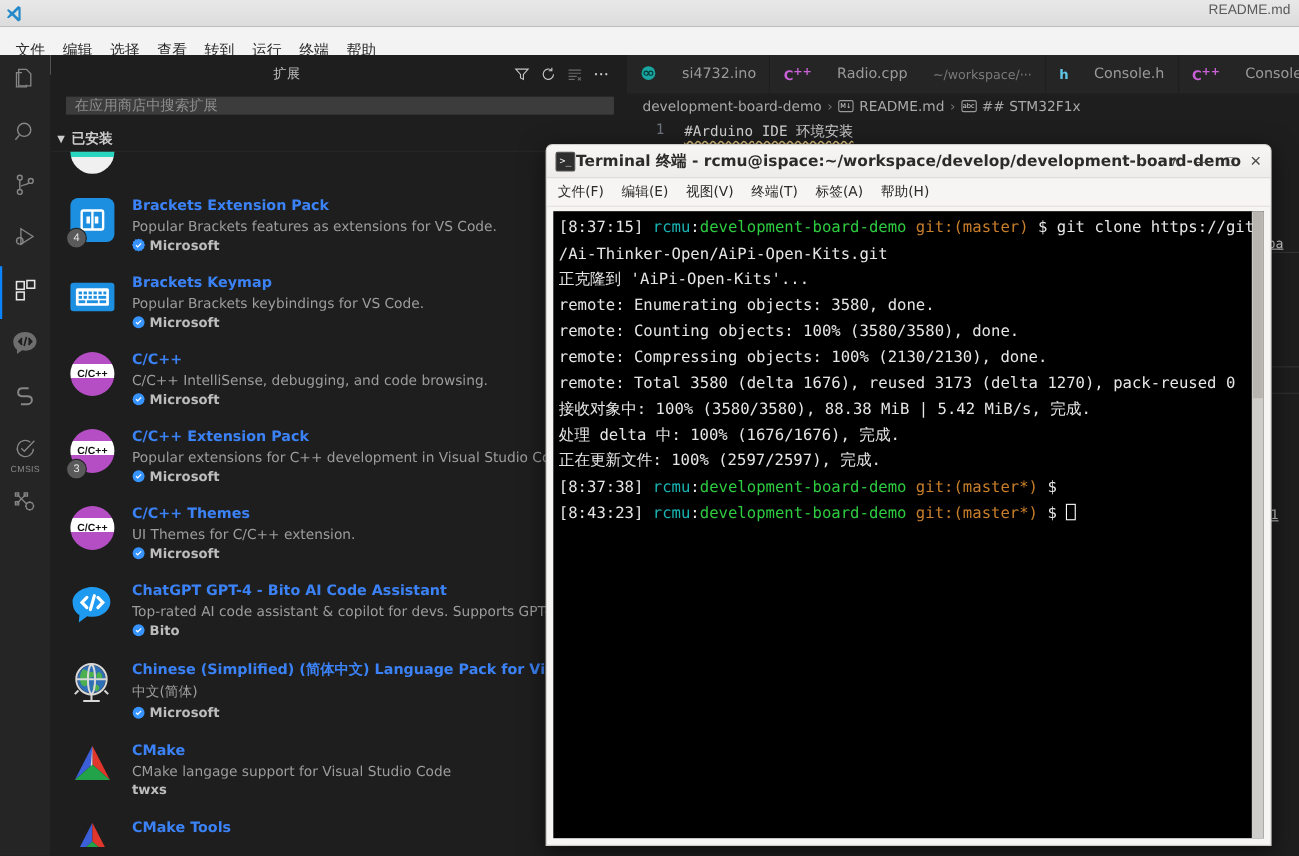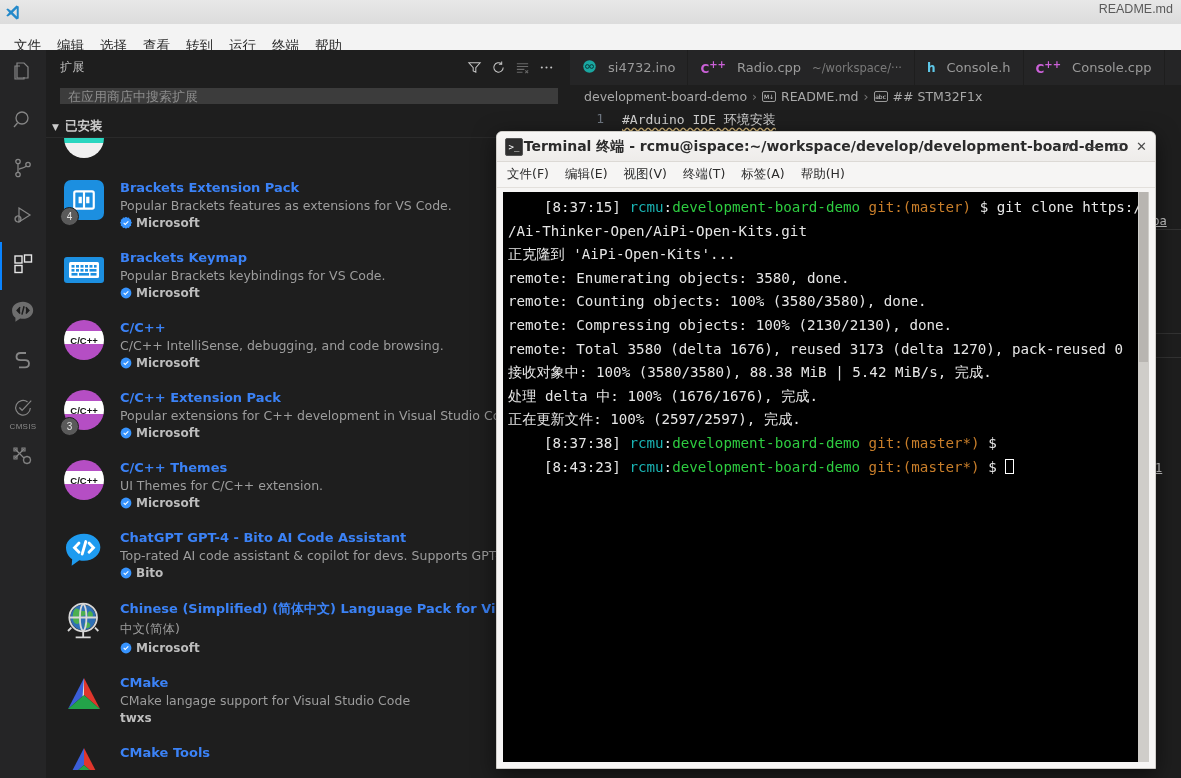--- a/index.html
+++ b/index.html
@@ -48,21 +48,21 @@
 
   
   .sidebar{
     position:absolute; top:50px; left:46px; width:524px; height:728px;
     background:#1e1e1e; overflow:hidden;
   }
   .sb-head{
     height:35px; display:flex; align-items:center; padding:0 12px 0 14px;
     color:#bbbbbb; font-size:11.5px; letter-spacing:.5px;
   }
-  .sb-head .t{ flex:1; font-family:Liberation Serif, serif; font-size:12px;}
+  .sb-head .t{ flex:1; font-family:Liberation Serif, serif; font-size:12px;text-align:center;}
   .sb-head .ic{ width:24px; height:22px; display:flex; align-items:center; justify-content:center; color:#c5c5c5;}
   .sb-head .ic.dim{ color:#6a6a6a; }
 
   .sb-search{
     margin:3px 12px 0 14px; height:16px; background:#3c3c3c; border:1px solid #3c3c3c;
     display:flex; align-items:center; padding:0 7px;
   }
   .sb-search input{
     background:transparent; border:0; outline:none; color:#cccccc; width:100%;
     font-size:13px; font-family:"DejaVu Sans", sans-serif;
@@ -114,21 +114,21 @@
   .icn-cmake{ width:40px;height:40px; }
   .icn-jeff{ width:40px;height:40px;border-radius:50%;
     background:linear-gradient(#1a1a1a 0 45%, #2ad6c0 45% 62%, #f0f0f0 62% 100%); }
 
   
   .editor{
     position:absolute; top:50px; left:570px; width:611px; height:728px; background:#1e1e1e;
   }
   .tabs{ height:35px; display:flex; background:#252526; }
   .tab{
-    display:flex; align-items:center; gap:11px; padding:0 12px; height:35px;
+    display:flex; align-items:center; gap:23px; padding:0 12px; height:35px;
     border-right:1px solid #1e1e1e; color:#9a9a9a; font-size:13px; white-space:nowrap;
     font-family:"DejaVu Sans", sans-serif;
   }
   .tab .path{ color:#7a7a7a; font-size:11.5px; }
   .tab .ti{ font-size:12px; font-weight:bold; }
 
   .breadcrumb{
     height:22px; display:flex; align-items:center; gap:5px; padding-left:14px;
     color:#a9a9a9; font-size:12.5px; font-family:"DejaVu Sans", sans-serif;
   }
@@ -177,21 +177,21 @@
     border-bottom:1px solid #e3e0dc;
   }
   .term-body{
     flex:1; background:#000; margin:4px 6px 6px 6px; position:relative; overflow:hidden;
     padding:4px 2px 0 5px;
   }
   .term-body .line{
     font-family:"DejaVu Sans Mono", monospace; font-size:14.2px; line-height:23.6px;
     color:#e6e6e6; white-space:pre; letter-spacing:0;
   }
-  .c-time{ color:#e6e6e6;margin-left:36px; }
+  .c-time{ color:#e6e6e6; }
   .c-user{ color:#19b3b3; }
   .c-repo{ color:#2ecc40; }
   .c-git { color:#c87e2a; }
   .c-white{ color:#e6e6e6; }
   .cursor{ display:inline-block; width:9px; height:15px; border:1px solid #ffffff;
     vertical-align:-2px; }
   .term-scroll{
     position:absolute; right:0; top:0; width:11px; height:100%; background:#cfcdc9;
   }
   .term-scroll .thumb{ position:absolute; top:0; left:1px; width:9px; height:170px; background:#b8b5b1; }

